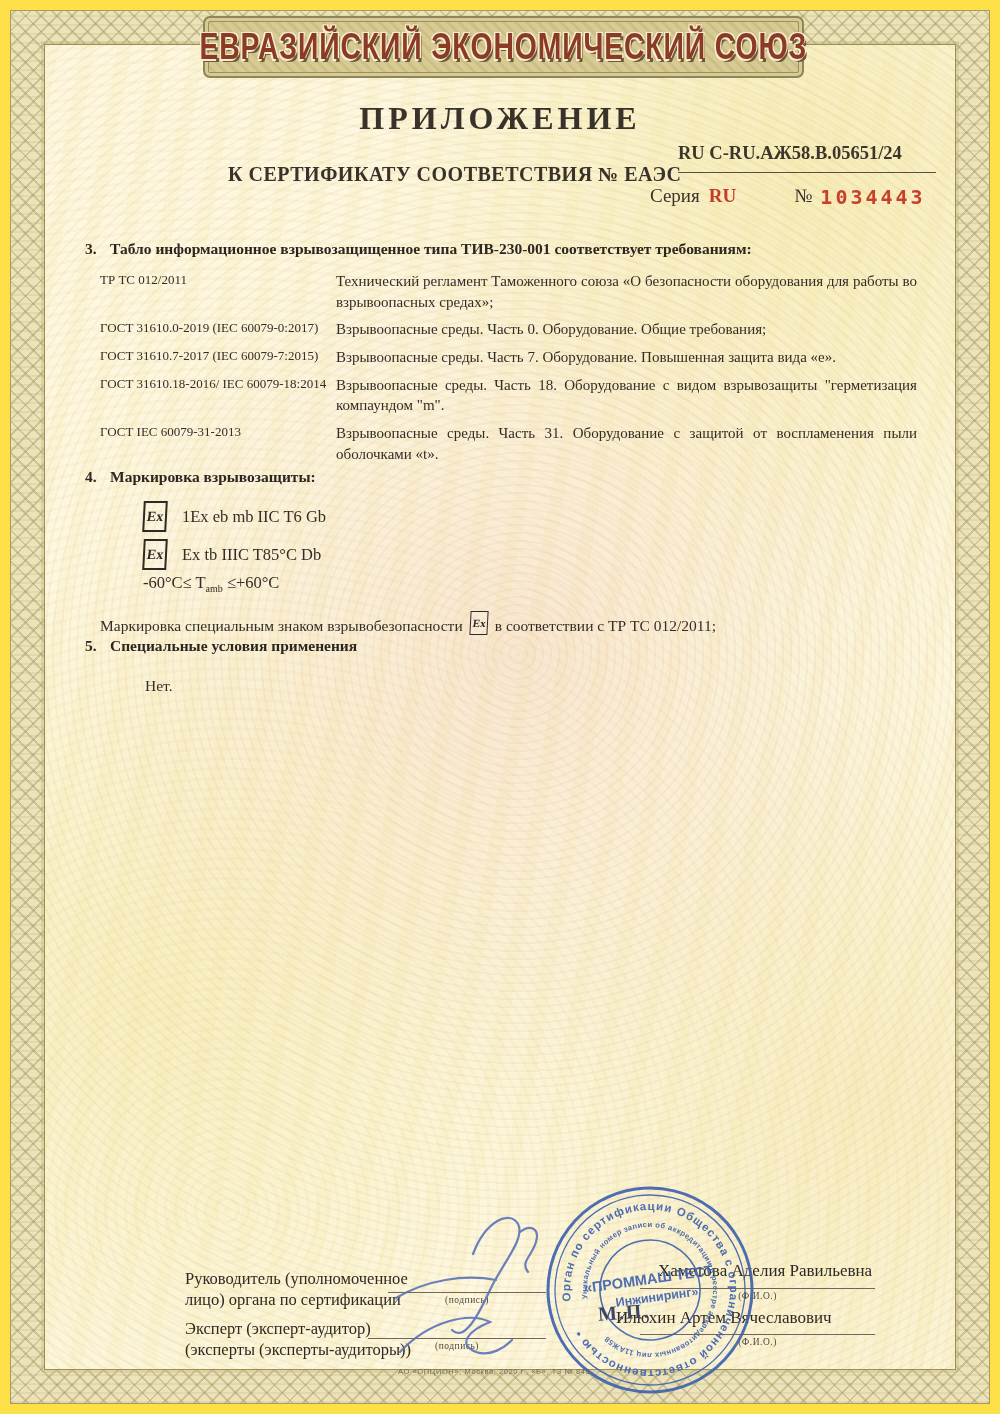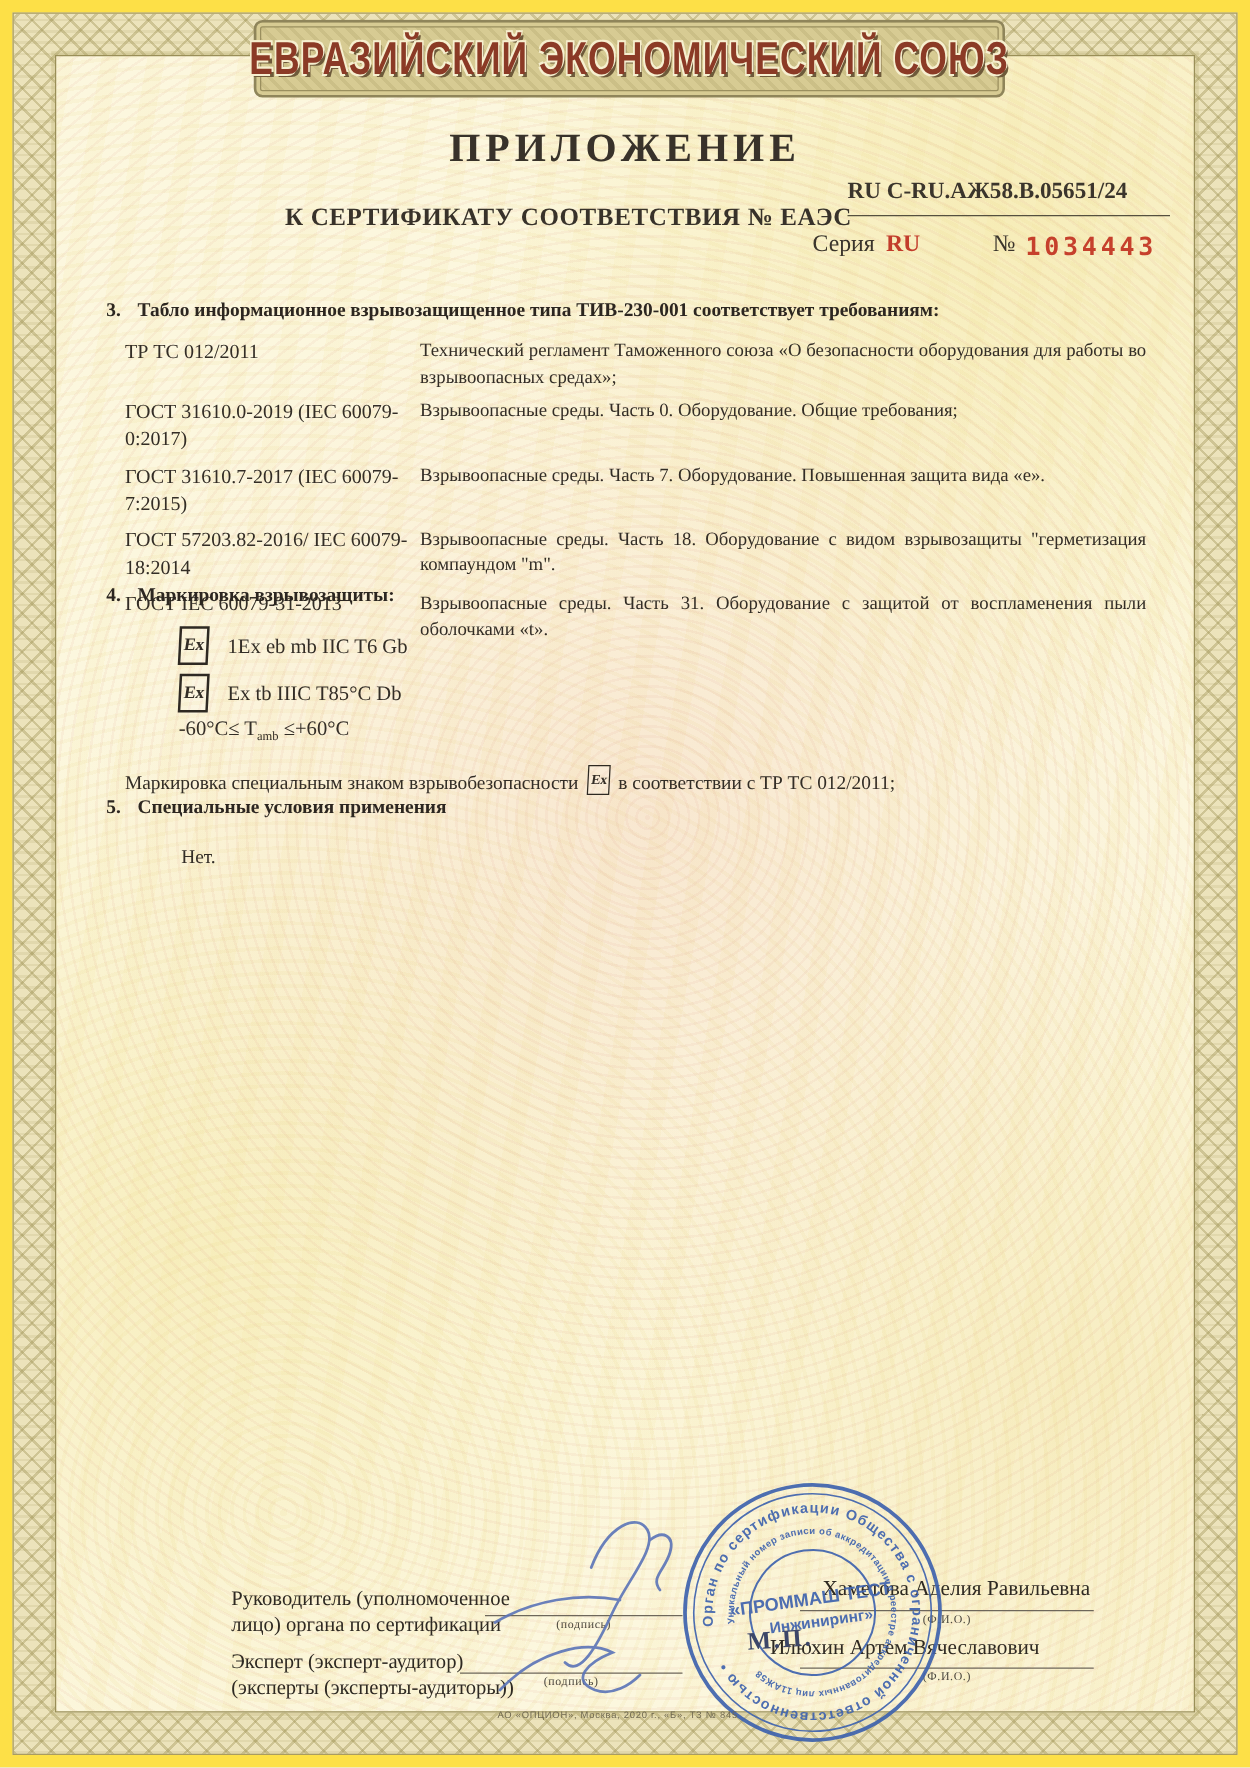--- a/index.html
+++ b/index.html
@@ -71,21 +71,21 @@
   .serial{
     margin-left:8px;font-family:"DejaVu Sans Mono", monospace;
     font-size:20px;font-weight:bold;color:#c6402c;letter-spacing:3px;
   }
 
   .sec{left:85px;width:832px;}
   .sec-head{display:flex;font-weight:bold;font-size:15.5px;color:#2c2620;}
   .sec-num{width:25px;flex:none;}
   .req-table{margin:13px 0 0 15px;}
   .req-row{display:flex;margin-bottom:7px;}
-  .req-ref{flex:none;width:228px;font-size:16px;line-height:1.38;padding-right:8px;}
+  .req-ref{flex:none;width:228px;font-size:13px;line-height:1.38;padding-right:8px;}
   .req-text{flex:1;font-size:15px;line-height:1.38;text-align:justify;text-align-last:left;}
 
   .ex-box{
     display:inline-flex;align-items:center;justify-content:center;
     width:20px;height:27px;border:2px solid #2e2922;flex:none;
     font-family:"Liberation Serif", serif;font-weight:bold;font-size:14px;
     transform:skewX(-3deg);background:rgba(255,255,255,.15);
   }
   .ex-box span{transform:skewX(-6deg);}
   .mark-row{display:flex;align-items:center;margin:7px 0 0 58px;font-size:16.5px;}
@@ -151,21 +151,21 @@
       </div>
       <div class="req-row">
         <div class="req-ref">ГОСТ 31610.0-2019 (IEC 60079-0:2017)</div>
         <div class="req-text">Взрывоопасные среды. Часть 0. Оборудование. Общие требования;</div>
       </div>
       <div class="req-row">
         <div class="req-ref">ГОСТ 31610.7-2017 (IEC 60079-7:2015)</div>
         <div class="req-text">Взрывоопасные среды. Часть 7. Оборудование. Повышенная защита вида «е».</div>
       </div>
       <div class="req-row">
-        <div class="req-ref">ГОСТ 57203.82-2016/ IEC 60079-18:2014</div>
+        <div class="req-ref">ГОСТ 31610.18-2016/ IEC 60079-18:2014</div>
         <div class="req-text">Взрывоопасные среды. Часть 18. Оборудование с видом взрывозащиты "герметизация компаундом "m".</div>
       </div>
       <div class="req-row">
         <div class="req-ref">ГОСТ IEC 60079-31-2013</div>
         <div class="req-text">Взрывоопасные среды. Часть 31. Оборудование с защитой от воспламенения пыли оболочками «t».</div>
       </div>
     </div>
   </div>
 
   <div class="z sec" style="top:468px;">

